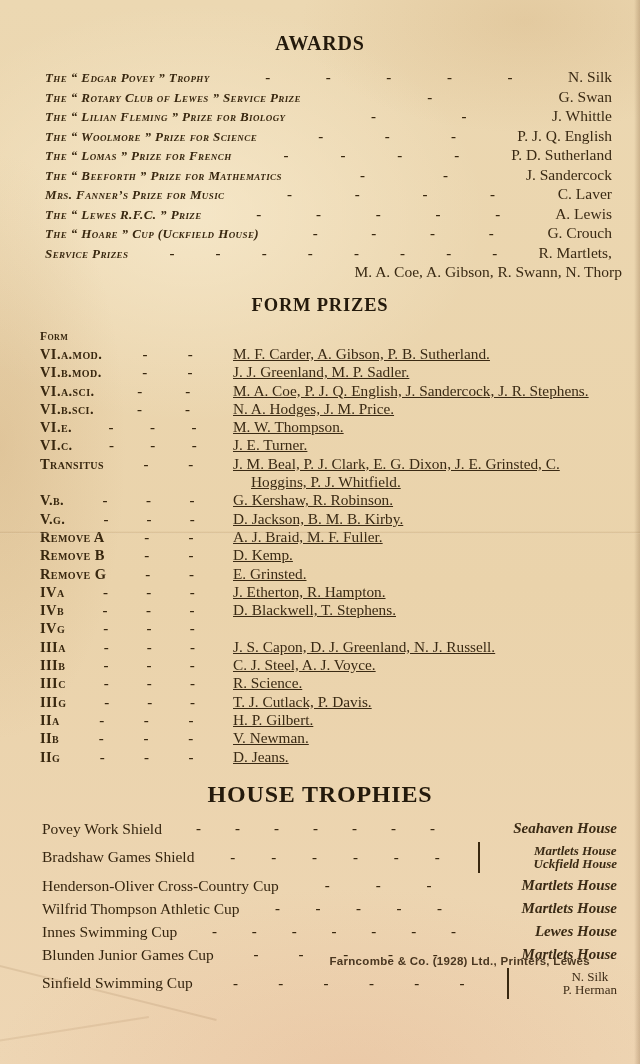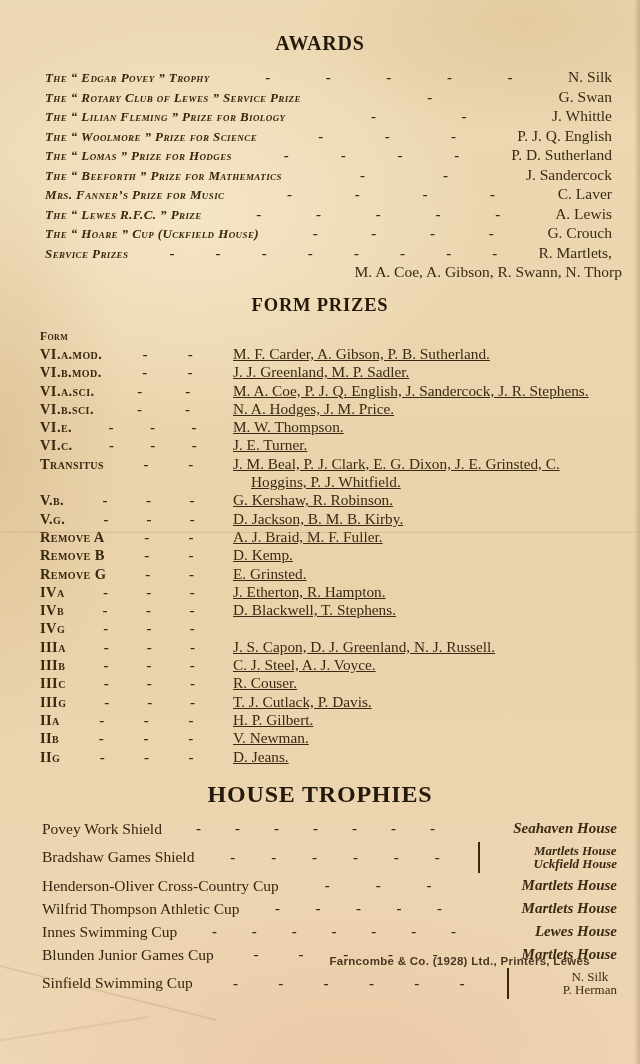--- a/index.html
+++ b/index.html
@@ -128,21 +128,21 @@
     <span class="alabel">The “ Woolmore ” Prize for Science</span>
     <span class="dashes">
             <span class="dash">-</span>
             <span class="dash">-</span>
             <span class="dash">-</span>
           </span>
     <span class="awinner">P. J. Q. English</span>
   </div>
 
   <div class="arow">
-    <span class="alabel">The “ Lomas ” Prize for Hodges</span>
+    <span class="alabel">The “ Lomas ” Prize for French</span>
     <span class="dashes">
             <span class="dash">-</span>
             <span class="dash">-</span>
             <span class="dash">-</span>
             <span class="dash">-</span>
           </span>
     <span class="awinner">P. D. Sutherland</span>
   </div>
 
   <div class="arow">
@@ -407,21 +407,21 @@
 
   <div class="frow">
     <span class="fleft">
       <span class="flabel">IIIc</span>
       <span class="dashes">
               <span class="dash">-</span>
               <span class="dash">-</span>
               <span class="dash">-</span>
             </span>
     </span>
-    <span class="fnames">R. Couser.</span>
+    <span class="fnames">R. Science.</span>
   </div>
 
   <div class="frow">
     <span class="fleft">
       <span class="flabel">IIIg</span>
       <span class="dashes">
               <span class="dash">-</span>
               <span class="dash">-</span>
               <span class="dash">-</span>
             </span>

